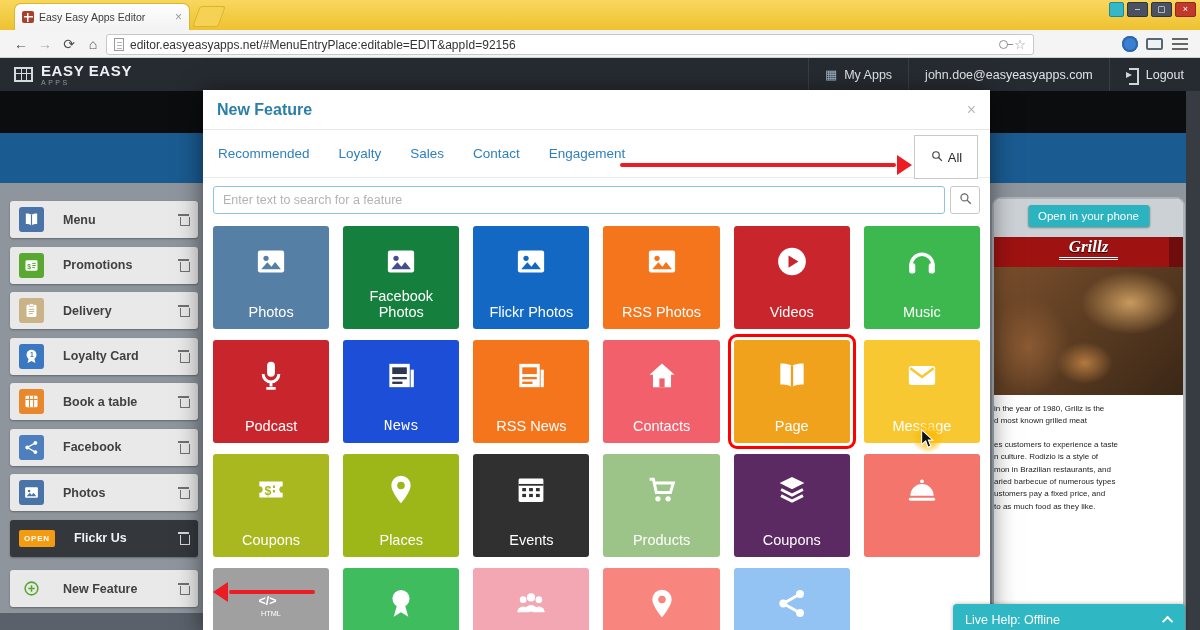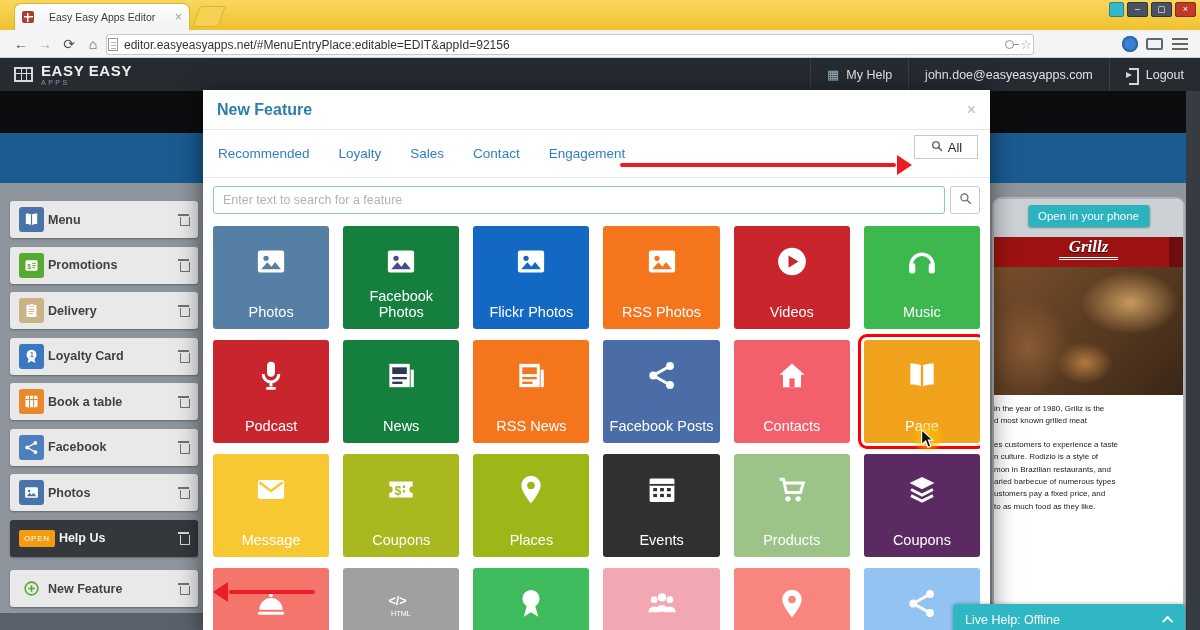--- a/index.html
+++ b/index.html
@@ -1,32 +1,32 @@
 <!DOCTYPE html>
 <html><head>
 <meta charset="utf-8">
 <style>
 *{margin:0;padding:0;box-sizing:border-box}
 html,body{width:1200px;height:630px;overflow:hidden;font-family:"Liberation Sans",sans-serif;background:#8e959d;position:relative}
 
 
 #titlebar{position:absolute;left:0;top:0;width:1200px;height:30px;background:linear-gradient(#f9d75e,#eec12f)}
-#tab{position:absolute;left:14px;top:3px;width:176px;height:27px;background:linear-gradient(#fefefe,#f2f2f2);border:1px solid #d9b72f;border-bottom:none;border-radius:7px 7px 0 0;display:flex;align-items:center;gap:15px;padding:0 7px}
+#tab{position:absolute;left:14px;top:3px;width:176px;height:27px;background:linear-gradient(#fefefe,#f2f2f2);border:1px solid #d9b72f;border-bottom:none;border-radius:7px 7px 0 0;display:flex;align-items:center;gap:5px;padding:0 7px}
 #tab .favicon{width:12px;height:12px;flex:none;border-radius:2px;background:#a8402e;background-image:linear-gradient(#fff,#fff),linear-gradient(#fff,#fff);background-size:9px 1.5px,1.5px 9px;background-position:center;background-repeat:no-repeat}
 #tab .t{font-size:10.5px;color:#3c3c3c;white-space:nowrap;overflow:hidden;flex:1}
 #tab .x{color:#9a9a9a;font-size:12px;line-height:1}
 #newtab{position:absolute;left:196px;top:6px;width:26px;height:21px;background:#f5d253;border:1px solid #dcb52f;transform:skewX(-20deg);border-radius:3px}
 #winbtns{position:absolute;right:4px;top:2px;display:flex;gap:3px;align-items:center}
 .wb{width:21px;height:15px;display:flex;align-items:center;justify-content:center;font-size:9px;line-height:1;color:#fff;background:#4a5261;border:1px solid #2e3440;border-radius:2px}
 .wb.help{background:#35b6c9;width:15px;border-color:#1d8a9a}
 .wb.close{background:#c0392b;border-color:#8e2a1f}
 #toolbar{position:absolute;left:0;top:30px;width:1200px;height:28px;background:#f4f4f4;border-bottom:1px solid #cfcfcf}
 .navic{position:absolute;top:33px;width:22px;height:22px;display:flex;align-items:center;justify-content:center;font-size:14px;color:#4f4f4f}
 .navic.dim{color:#a8a8a8}
-#addr{position:absolute;left:106px;top:34px;width:928px;height:21px;background:#fff;border:1px solid #c8c8c8;border-radius:3px;display:flex;align-items:center;gap:6px;padding:0 1px}
+#addr{position:absolute;left:106px;top:34px;width:928px;height:21px;background:#fff;border:1px solid #c8c8c8;border-radius:3px;display:flex;align-items:center;gap:6px;padding:0 7px}
 #addr .doc{width:10px;height:13px;background:#fdfdfd;border:1px solid #9b9b9b;position:relative;flex:none}
 #addr .doc::after{content:"";position:absolute;left:1.5px;top:2.5px;width:5px;height:1.5px;background:#b5b5b5;box-shadow:0 3px 0 #b5b5b5,0 6px 0 #b5b5b5}
 #addr .url{font-size:12px;color:#333;white-space:nowrap;overflow:hidden;flex:1}
 #addr .key{width:9px;height:9px;border:1.5px solid #8f8f8f;border-radius:50%;position:relative;flex:none}
 #addr .key::after{content:"";position:absolute;left:7px;top:2.5px;width:6px;height:1.5px;background:#8f8f8f}
 #addr .star{color:#9b9b9b;font-size:13px;flex:none}
 #ticon1{position:absolute;left:1122px;top:36px;width:16px;height:16px;border-radius:50%;background:#3b7fd0;box-shadow:inset 0 0 0 2px #2c66ad}
 #ticon2{position:absolute;left:1146px;top:38px;width:17px;height:12px;border:2px solid #5b6770;border-radius:2px;background:#eef2f5}
 #burger{position:absolute;left:1172px;top:38px;width:16px;height:12px;border-top:2px solid #666;border-bottom:2px solid #666}
 #burger::after{content:"";display:block;margin-top:3px;height:2px;background:#666}
@@ -46,28 +46,28 @@
 .logout-ic::after{content:"";position:absolute;left:0;top:3.5px;border-left:6px solid #cfd6db;border-top:3.5px solid transparent;border-bottom:3.5px solid transparent}
 
 
 #strip-black{position:absolute;left:0;top:91px;width:1200px;height:42px;background:#0c0d0e}
 #strip-blue{position:absolute;left:0;top:133px;width:1200px;height:50px;background:#1a5b91}
 #sb-footer{position:absolute;left:0;top:613px;width:205px;height:17px;background:#5a616a}
 #right-edge{position:absolute;left:1186px;top:91px;width:14px;height:539px;background:#363c42}
 
 
 #sidebar{position:absolute;left:10px;top:201px;width:188px;z-index:2;display:flex;flex-direction:column;gap:8.5px}
-.sb-item{display:flex;align-items:center;gap:4px;height:37px;background:#e9e9e9;border-radius:3px;padding:12px 9px;box-shadow:0 1px 2px rgba(0,0,0,.3)}
+.sb-item{display:flex;align-items:center;gap:19px;height:37px;background:#e9e9e9;border-radius:3px;padding:12px 9px;box-shadow:0 1px 2px rgba(0,0,0,.3)}
 .sb-item.dark{background:#34383d}
 .sb-item.last{margin-top:5px}
 .sb-ic{width:25px;height:25px;border-radius:3px;display:flex;align-items:center;justify-content:center;flex:none}
 .sb-ic svg{width:17px;height:17px}
 .sb-label{flex:1;font-size:12.5px;font-weight:bold;color:#414141;white-space:nowrap;overflow:hidden}
 .sb-item.dark .sb-label{color:#f2f2f2}
-.badge-open{background:#f39c12;color:#fff;font-size:8px;font-weight:normal;letter-spacing:.8px;padding:4px 5px;border-radius:2px;flex:none}
+.badge-open{background:#f39c12;color:#fff;font-size:8px;font-weight:bold;letter-spacing:.8px;padding:4px 5px;border-radius:2px;flex:none}
 .trash{width:11px;height:14px;position:relative;flex:none}
 .trash::before{content:"";position:absolute;left:0;top:1px;width:11px;height:2px;background:#707070}
 .trash::after{content:"";position:absolute;left:1.5px;top:4px;width:8px;height:8.5px;border:1.5px solid #707070;border-top:none;border-radius:0 0 1px 1px}
 .trash.light::before{background:#d8d8d8}
 .trash.light::after{border-color:#d8d8d8}
 
 
 #phone{position:absolute;left:992px;top:197px;width:193px;height:433px;background:#fff;border:2px solid #aeb4ba;border-bottom:none;border-radius:9px 9px 0 0;overflow:hidden;z-index:3}
 #phone-top{height:38px;background:#ccd1d5;position:relative}
 #open-btn{position:absolute;left:50%;top:6px;transform:translateX(-50%);background:#2bb3c0;color:#fff;font-size:11.5px;padding:5px 10px;border-radius:3px;border:none;white-space:nowrap;box-shadow:0 1px 2px rgba(0,0,0,.35)}
@@ -87,21 +87,21 @@
 #livehelp{position:absolute;left:953px;top:604px;width:232px;height:31px;background:#2fb7c3;border-radius:4px 4px 0 0;display:flex;align-items:center;color:#fff;font-size:12.5px;padding:0 12px;z-index:20;box-shadow:0 0 4px rgba(0,0,0,.3)}
 #livehelp .chev{margin-left:auto;width:8px;height:8px;border-top:2px solid #fff;border-left:2px solid #fff;transform:rotate(45deg) translateY(2px)}
 
 
 #modal{position:absolute;left:203px;top:90px;width:787px;height:540px;background:#fff;z-index:10;box-shadow:0 4px 24px rgba(0,0,0,.55)}
 #modal-header{position:absolute;left:0;top:0;right:0;height:40px;border-bottom:1px solid #e6e6e6;display:flex;align-items:center;padding:0 14px}
 #modal-title{font-size:16px;color:#2b7fa6;font-weight:bold}
 #modal-close{margin-left:auto;color:#b9b9b9;font-size:16px;line-height:1}
 #tabs-row{position:absolute;left:0;top:40px;right:0;height:48px;border-bottom:1px solid #ececec;display:flex;align-items:center;gap:29px;padding-left:15px}
 .mtab{font-size:13.5px;color:#2e7fbe;white-space:nowrap}
-#all-btn{position:absolute;right:12px;top:5px;width:64px;height:24px;background:#fff;border:1px solid #c9c9c9;display:flex;align-items:center;justify-content:center;gap:4px;font-size:13px;color:#2b2b2b}
+#all-btn{position:absolute;right:12px;top:5px;width:64px;height:44px;background:#fff;border:1px solid #c9c9c9;display:flex;align-items:center;justify-content:center;gap:4px;font-size:13px;color:#2b2b2b}
 #all-btn svg{width:14px;height:14px}
 #search-row{position:absolute;left:10px;right:10px;top:96px;height:30px;display:flex;gap:5px}
 #search-input{flex:1;height:28px;border:1px solid #8fc3dd;border-radius:3px;padding:0 9px;font-size:12.5px;color:#444;font-family:"Liberation Sans",sans-serif;outline:none}
 #search-input::placeholder{color:#b3b3b3}
 #search-btn{width:30px;height:28px;background:#fff;border:1px solid #c9c9c9;border-radius:3px;display:flex;align-items:center;justify-content:center}
 #search-btn svg{width:15px;height:15px}
 #grid{position:absolute;left:10px;right:10px;top:136px;bottom:0;overflow:hidden;display:grid;grid-template-columns:repeat(6,1fr);column-gap:14px;row-gap:11px;grid-auto-rows:103px}
 .tile{position:relative;border-radius:3px}
 .tile .tic{position:absolute;left:50%;top:18px;transform:translateX(-50%)}
 .tile .tic svg{width:35px;height:35px;display:block}
@@ -156,21 +156,21 @@
 
 <div id="appheader">
   <span class="logo-ic"></span>
   <span class="brand">
     <div class="l1">EASY EASY</div>
     <div class="l2">APPS</div>
   </span>
   <span id="hdr-right">
     <span class="hdr-item">
       <span class="gridglyph">▦</span>
-      <span>My Help</span>
+      <span>My Apps</span>
     </span>
     <span class="hdr-item">
       <span>john.doe@easyeasyapps.com</span>
     </span>
     <span class="hdr-item">
       <span class="logout-ic"></span>
       <span>Logout</span>
     </span>
   </span>
 </div>
@@ -252,21 +252,21 @@
           <rect x="3" y="4.5" width="18" height="15" rx="1.5" fill="#fff"></rect>
           <circle cx="8.6" cy="9.8" r="1.8" fill="#4a74a8"></circle>
           <path d="M5.3 17.3l4.2-4.8 2.8 3.1 2.5-3.3 4 5z" fill="#4a74a8"></path>
         </svg>
       </span>
       <span class="sb-label">Photos</span>
       <span class="trash"></span>
     </div>
     <div class="sb-item dark">
       <span class="badge-open">OPEN</span>
-      <span class="sb-label">Help Us</span>
+      <span class="sb-label">Flickr Us</span>
       <span class="trash light"></span>
     </div>
     <div class="sb-item last">
       <span class="sb-ic">
         <svg viewBox="0 0 24 24">
           <circle cx="12" cy="12" r="9" fill="none" stroke="#58a832" stroke-width="2.2"></circle>
           <path d="M12 7.4v9.2M7.4 12h9.2" stroke="#58a832" stroke-width="2.2"></path>
         </svg>
       </span>
       <span class="sb-label">New Feature</span>
@@ -394,21 +394,21 @@
       <div class="tile" style="background: rgb(201, 37, 45);">
         <span class="tic">
           <svg viewBox="0 0 24 24">
             <rect x="9.3" y="2.6" width="5.4" height="10.2" rx="2.7" fill="#fff"></rect>
             <path d="M6.6 11a5.4 5.4 0 0 0 10.8 0" fill="none" stroke="#fff" stroke-width="2"></path>
             <path d="M12 16.4v3.2M8.8 20.8h6.4" stroke="#fff" stroke-width="2" fill="none"></path>
           </svg>
         </span>
         <span class="lb">Podcast</span>
       </div>
-      <div class="tile" style="background: #15803d;">
+      <div class="tile" style="background: #1d4ed8; font-family: Liberation Mono, monospace;">
         <span class="tic">
           <svg viewBox="0 0 24 24">
             <rect x="4" y="4" width="14" height="16" fill="#fff"></rect>
             <rect x="6" y="6.4" width="10" height="4.6" fill="#2d3850"></rect>
             <rect x="6" y="13" width="10" height="1.6" fill="#2d3850"></rect>
             <rect x="6" y="16.2" width="7" height="1.6" fill="#2d3850"></rect>
             <rect x="18.6" y="8" width="2.2" height="12" fill="#fff"></rect>
           </svg>
         </span>
         <span class="lb">News</span>
@@ -417,31 +417,20 @@
         <span class="tic">
           <svg viewBox="0 0 24 24">
             <rect x="4" y="4" width="14" height="16" fill="#fff"></rect>
             <rect x="6" y="6.4" width="10" height="4.6" fill="#f4751c"></rect>
             <rect x="6" y="13" width="10" height="1.6" fill="#f4751c"></rect>
             <rect x="6" y="16.2" width="7" height="1.6" fill="#f4751c"></rect>
             <rect x="18.6" y="8" width="2.2" height="12" fill="#fff"></rect>
           </svg>
         </span>
         <span class="lb">RSS News</span>
-      </div>
-      <div class="tile" style="background: rgb(74, 109, 168);">
-        <span class="tic">
-          <svg viewBox="0 0 24 24">
-            <path d="M6 12l11.5-6.5M6 12l11.5 6.5" stroke="#fff" stroke-width="2"></path>
-            <circle cx="6" cy="12" r="2.7" fill="#fff"></circle>
-            <circle cx="17.5" cy="5.5" r="2.7" fill="#fff"></circle>
-            <circle cx="17.5" cy="18.5" r="2.7" fill="#fff"></circle>
-          </svg>
-        </span>
-        <span class="lb">Facebook Posts</span>
       </div>
       <div class="tile" style="background: rgb(242, 96, 108);">
         <span class="tic">
           <svg viewBox="0 0 24 24">
             <path d="M12 3.8l8.6 7.6h-2.4V20H5.8v-8.6H3.4z" fill="#fff"></path>
             <rect x="10.2" y="14" width="3.6" height="6" fill="#f2606c"></rect>
           </svg>
         </span>
         <span class="lb">Contacts</span>
       </div>

